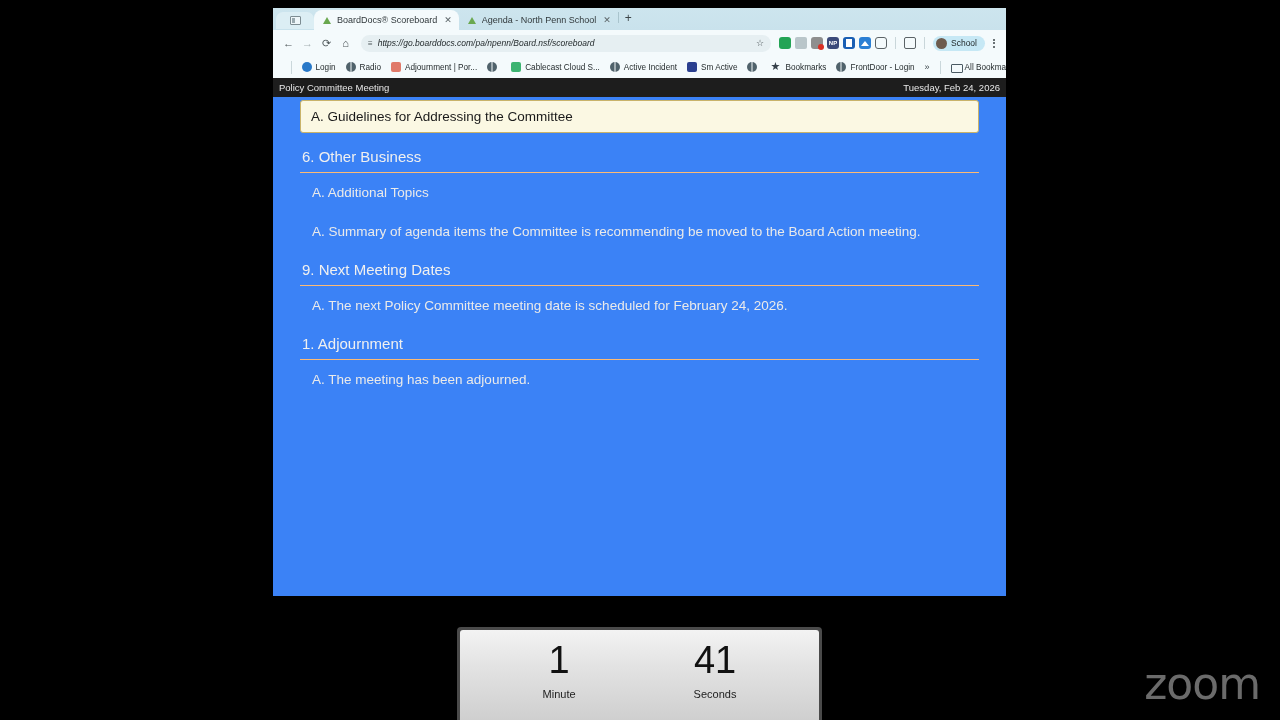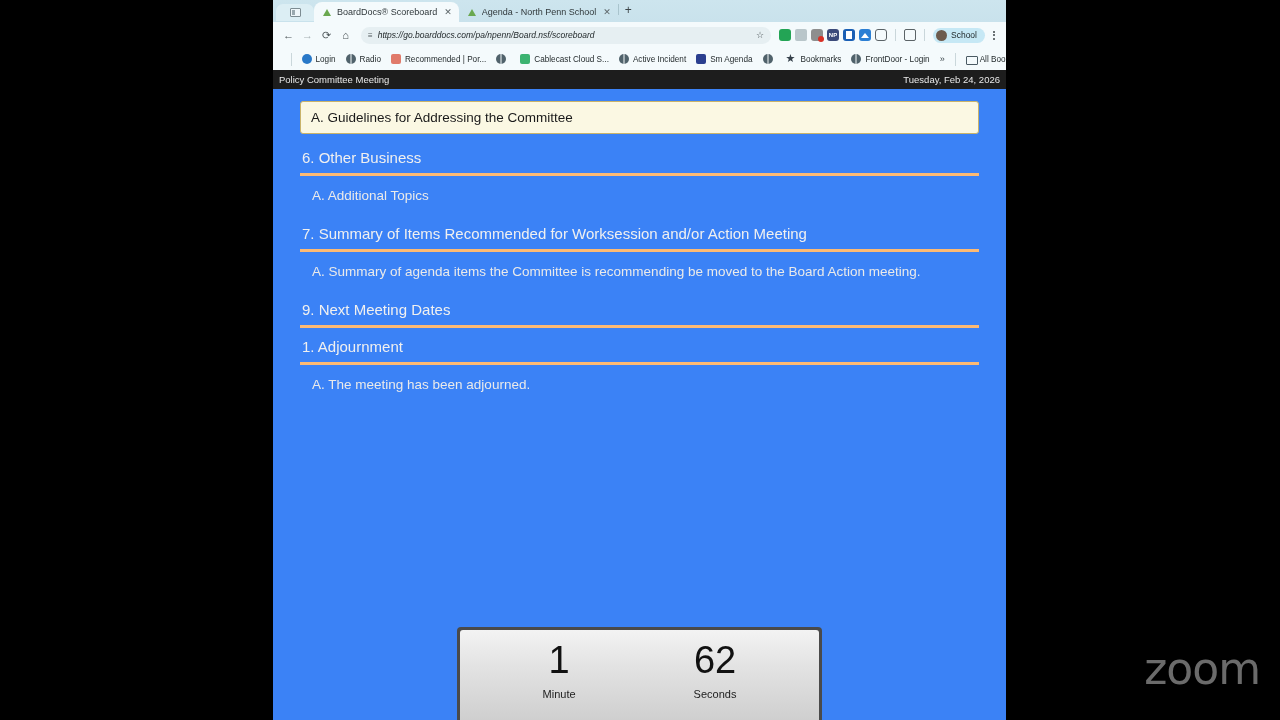--- a/index.html
+++ b/index.html
@@ -5,21 +5,21 @@
   * { margin:0; padding:0; box-sizing:border-box; }
   html, body {
     width:1280px; height:720px;
     background:#000; overflow:hidden;
     font-family:"Liberation Sans", sans-serif;
   }
   #screen { position:relative; width:1280px; height:720px; background:#000; }
 
   
   #browser {
-    position:absolute; left:273px; top:0; width:733px; height:720px;
+    position:absolute; left:273px; top:8px; width:733px; height:588px;
     background:#2b2b2b; overflow:hidden;
   }
 
   
   .tabstrip {
     height:22px; background:#cfe6ef;
     display:flex; align-items:flex-end; padding-left:3px; position:relative;
   }
   .tabstrip:before{
     content:""; position:absolute; left:0; top:0; right:0; bottom:0;
@@ -120,29 +120,29 @@
   .bm-more { padding:0 5px; color:#3b464b; font-size:9px; }
   .bm-right { margin-left:auto; display:flex; align-items:center; }
 
   
   .page { background:#3b82f6; height:calc(720px - 70px); position:relative; }
   .page-header {
     height:19px; background:#1d1d1d;
     display:flex; align-items:center; justify-content:space-between;
     padding:0 6px; color:#e8e8e8; font-size:9.5px;
   }
-  .agenda { padding:12px 27px 0 27px; }
+  .agenda { padding:3px 27px 0 27px; }
 
   .item-highlight {
     background:#fbf8e3; border:1.5px solid #c9b36a; border-radius:3px;
     color:#1a1a1a; font-size:13.5px; padding:8px 10px; margin-bottom:5px;
   }
   .section {
     color:#f0f0f0; font-size:15px; padding:10px 2px 7px 2px;
-    border-bottom:3px solid #fdba74;
+    border-bottom:1px solid #fdba74;
   }
   .sub {
     color:#eaeaea; font-size:13.5px; line-height:1.42;
     padding:10px 2px 10px 12px;
   }
 
   
   .timer {
     position:absolute; left:457px; top:627px; width:365px; height:93px;
     background:#4a4a4a; border-radius:4px 4px 0 0; padding:3px 3px 0 3px;
@@ -153,21 +153,21 @@
     border-radius:3px 3px 0 0;
     display:flex; align-items:flex-start; justify-content:center; gap:118px;
     padding-top:11px;
   }
   .tcol { text-align:center; }
   .tval { font-size:38px; color:#111; line-height:1; font-weight:400; }
   .tlab { font-size:11px; color:#222; margin-top:9px; }
 
   
   .zoom-wm {
-    position:absolute; right:20px; bottom:29px;
+    position:absolute; right:20px; bottom:14px;
     font-size:44px; color:#6b6b6b; letter-spacing:-1px; line-height:1;
     font-family:"DejaVu Sans", sans-serif; font-weight:400;
   }
 </style>
 </head>
 <body>
 
 <div id="screen">
 
   <div id="browser">
@@ -238,37 +238,37 @@
       <span class="bm">
         <span class="bm-ico blue"></span>
         <span>Login</span>
       </span>
       <span class="bm">
         <span class="bm-ico globe"></span>
         <span>Radio</span>
       </span>
       <span class="bm">
         <span class="bm-ico pinkish"></span>
-        <span>Recommended | Por...</span>
+        <span>Adjournment | Por...</span>
       </span>
       <span class="bm">
         <span class="bm-ico globe"></span>
         <span></span>
       </span>
       <span class="bm">
         <span class="bm-ico green"></span>
         <span>Cablecast Cloud S...</span>
       </span>
       <span class="bm">
         <span class="bm-ico globe"></span>
         <span>Active Incident</span>
       </span>
       <span class="bm">
         <span class="bm-ico navy"></span>
-        <span>Sm Agenda</span>
+        <span>Sm Active</span>
       </span>
       <span class="bm">
         <span class="bm-ico globe"></span>
         <span></span>
       </span>
       <span class="bm">
         <span class="bm-ico star"></span>
         <span>Bookmarks</span>
       </span>
       <span class="bm">
@@ -290,38 +290,38 @@
       <div class="page-header">
         <span>Policy Committee Meeting</span>
         <span>Tuesday, Feb 24, 2026</span>
       </div>
 
       <div class="agenda">
         <div class="item-highlight">A. Guidelines for Addressing the Committee</div>
 
         <div class="section">6. Other Business</div>
         <div class="sub">A. Additional Topics</div>
-        <div class="section">7. Summary of Items Recommended for Worksession and/or Action Meeting</div>
         <div class="sub">A. Summary of agenda items the Committee is recommending be moved to the Board Action meeting.</div>
         <div class="section">9. Next Meeting Dates</div>
+        <div class="sub">A. The next Policy Committee meeting date is scheduled for February 24, 2026.</div>
         <div class="section">1. Adjournment</div>
         <div class="sub">A. The meeting has been adjourned.</div>
       </div>
     </div>
 
   </div>
 
   <div class="timer">
     <div class="timer-inner">
       <div class="tcol">
         <div class="tval">1</div>
         <div class="tlab">Minute</div>
       </div>
       <div class="tcol">
-        <div class="tval">62</div>
+        <div class="tval">41</div>
         <div class="tlab">Seconds</div>
       </div>
     </div>
   </div>
 
   <div class="zoom-wm">zoom</div>
 
 </div>
 
 </body></html>

